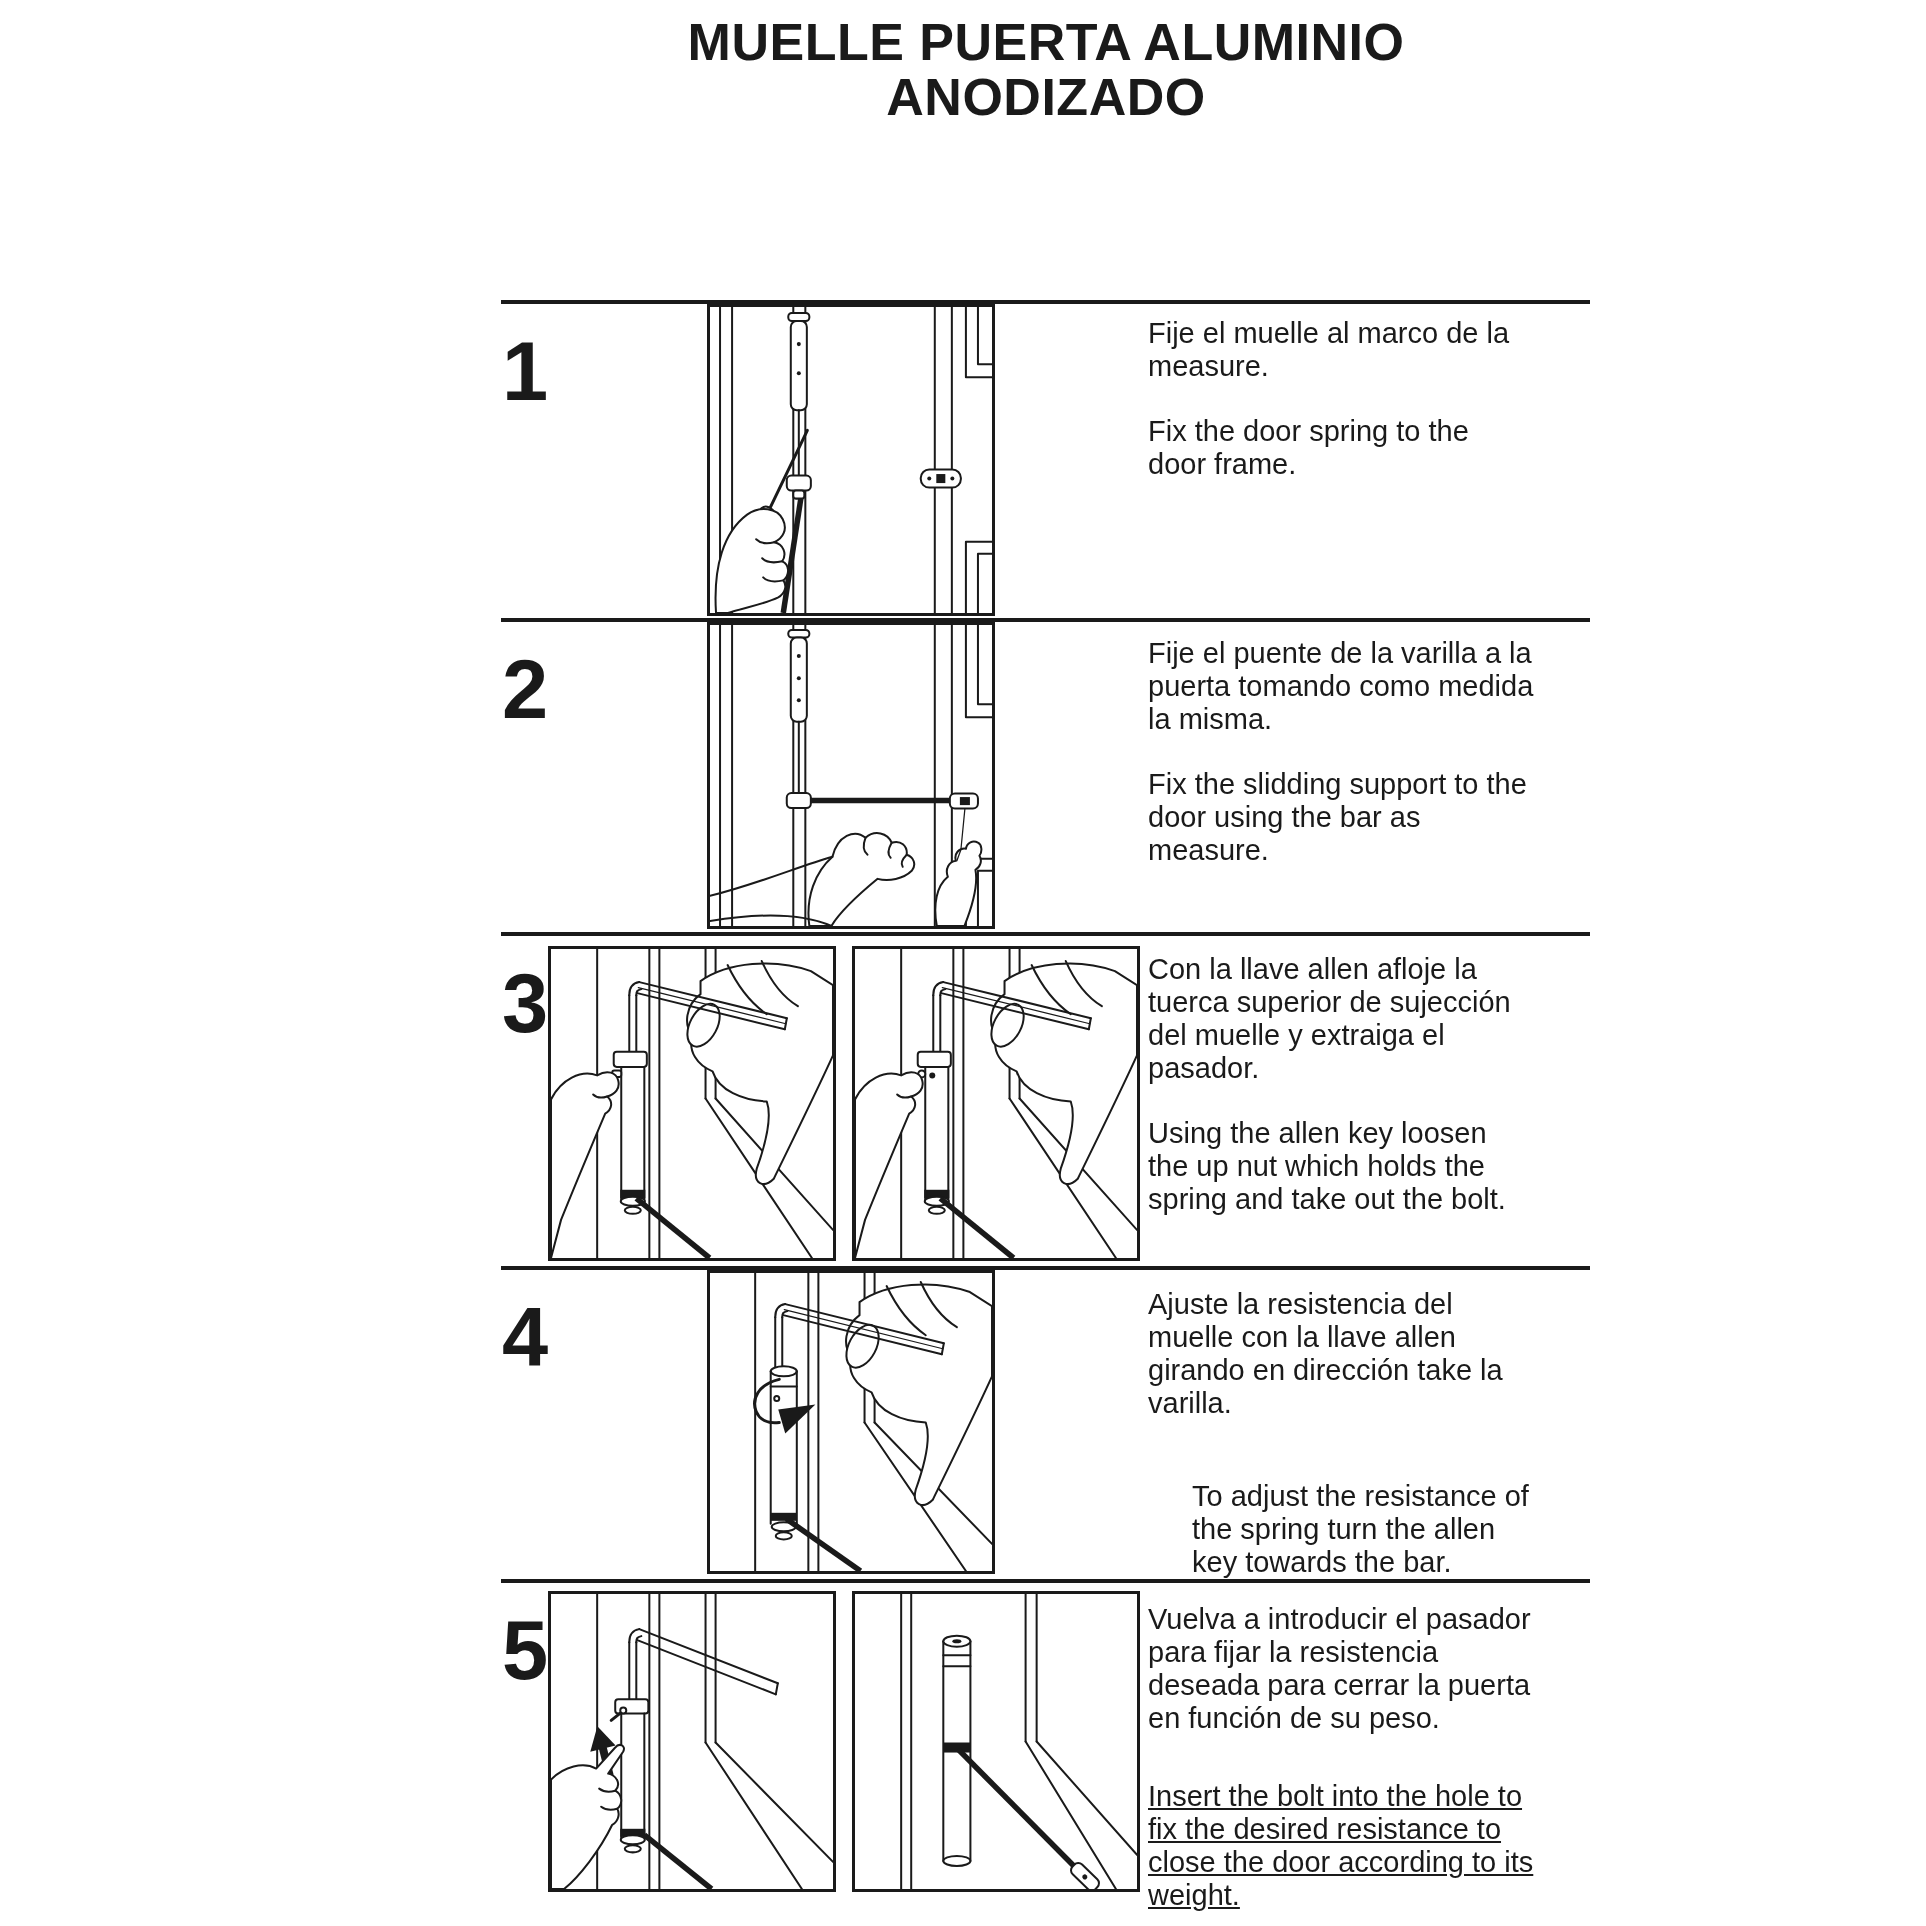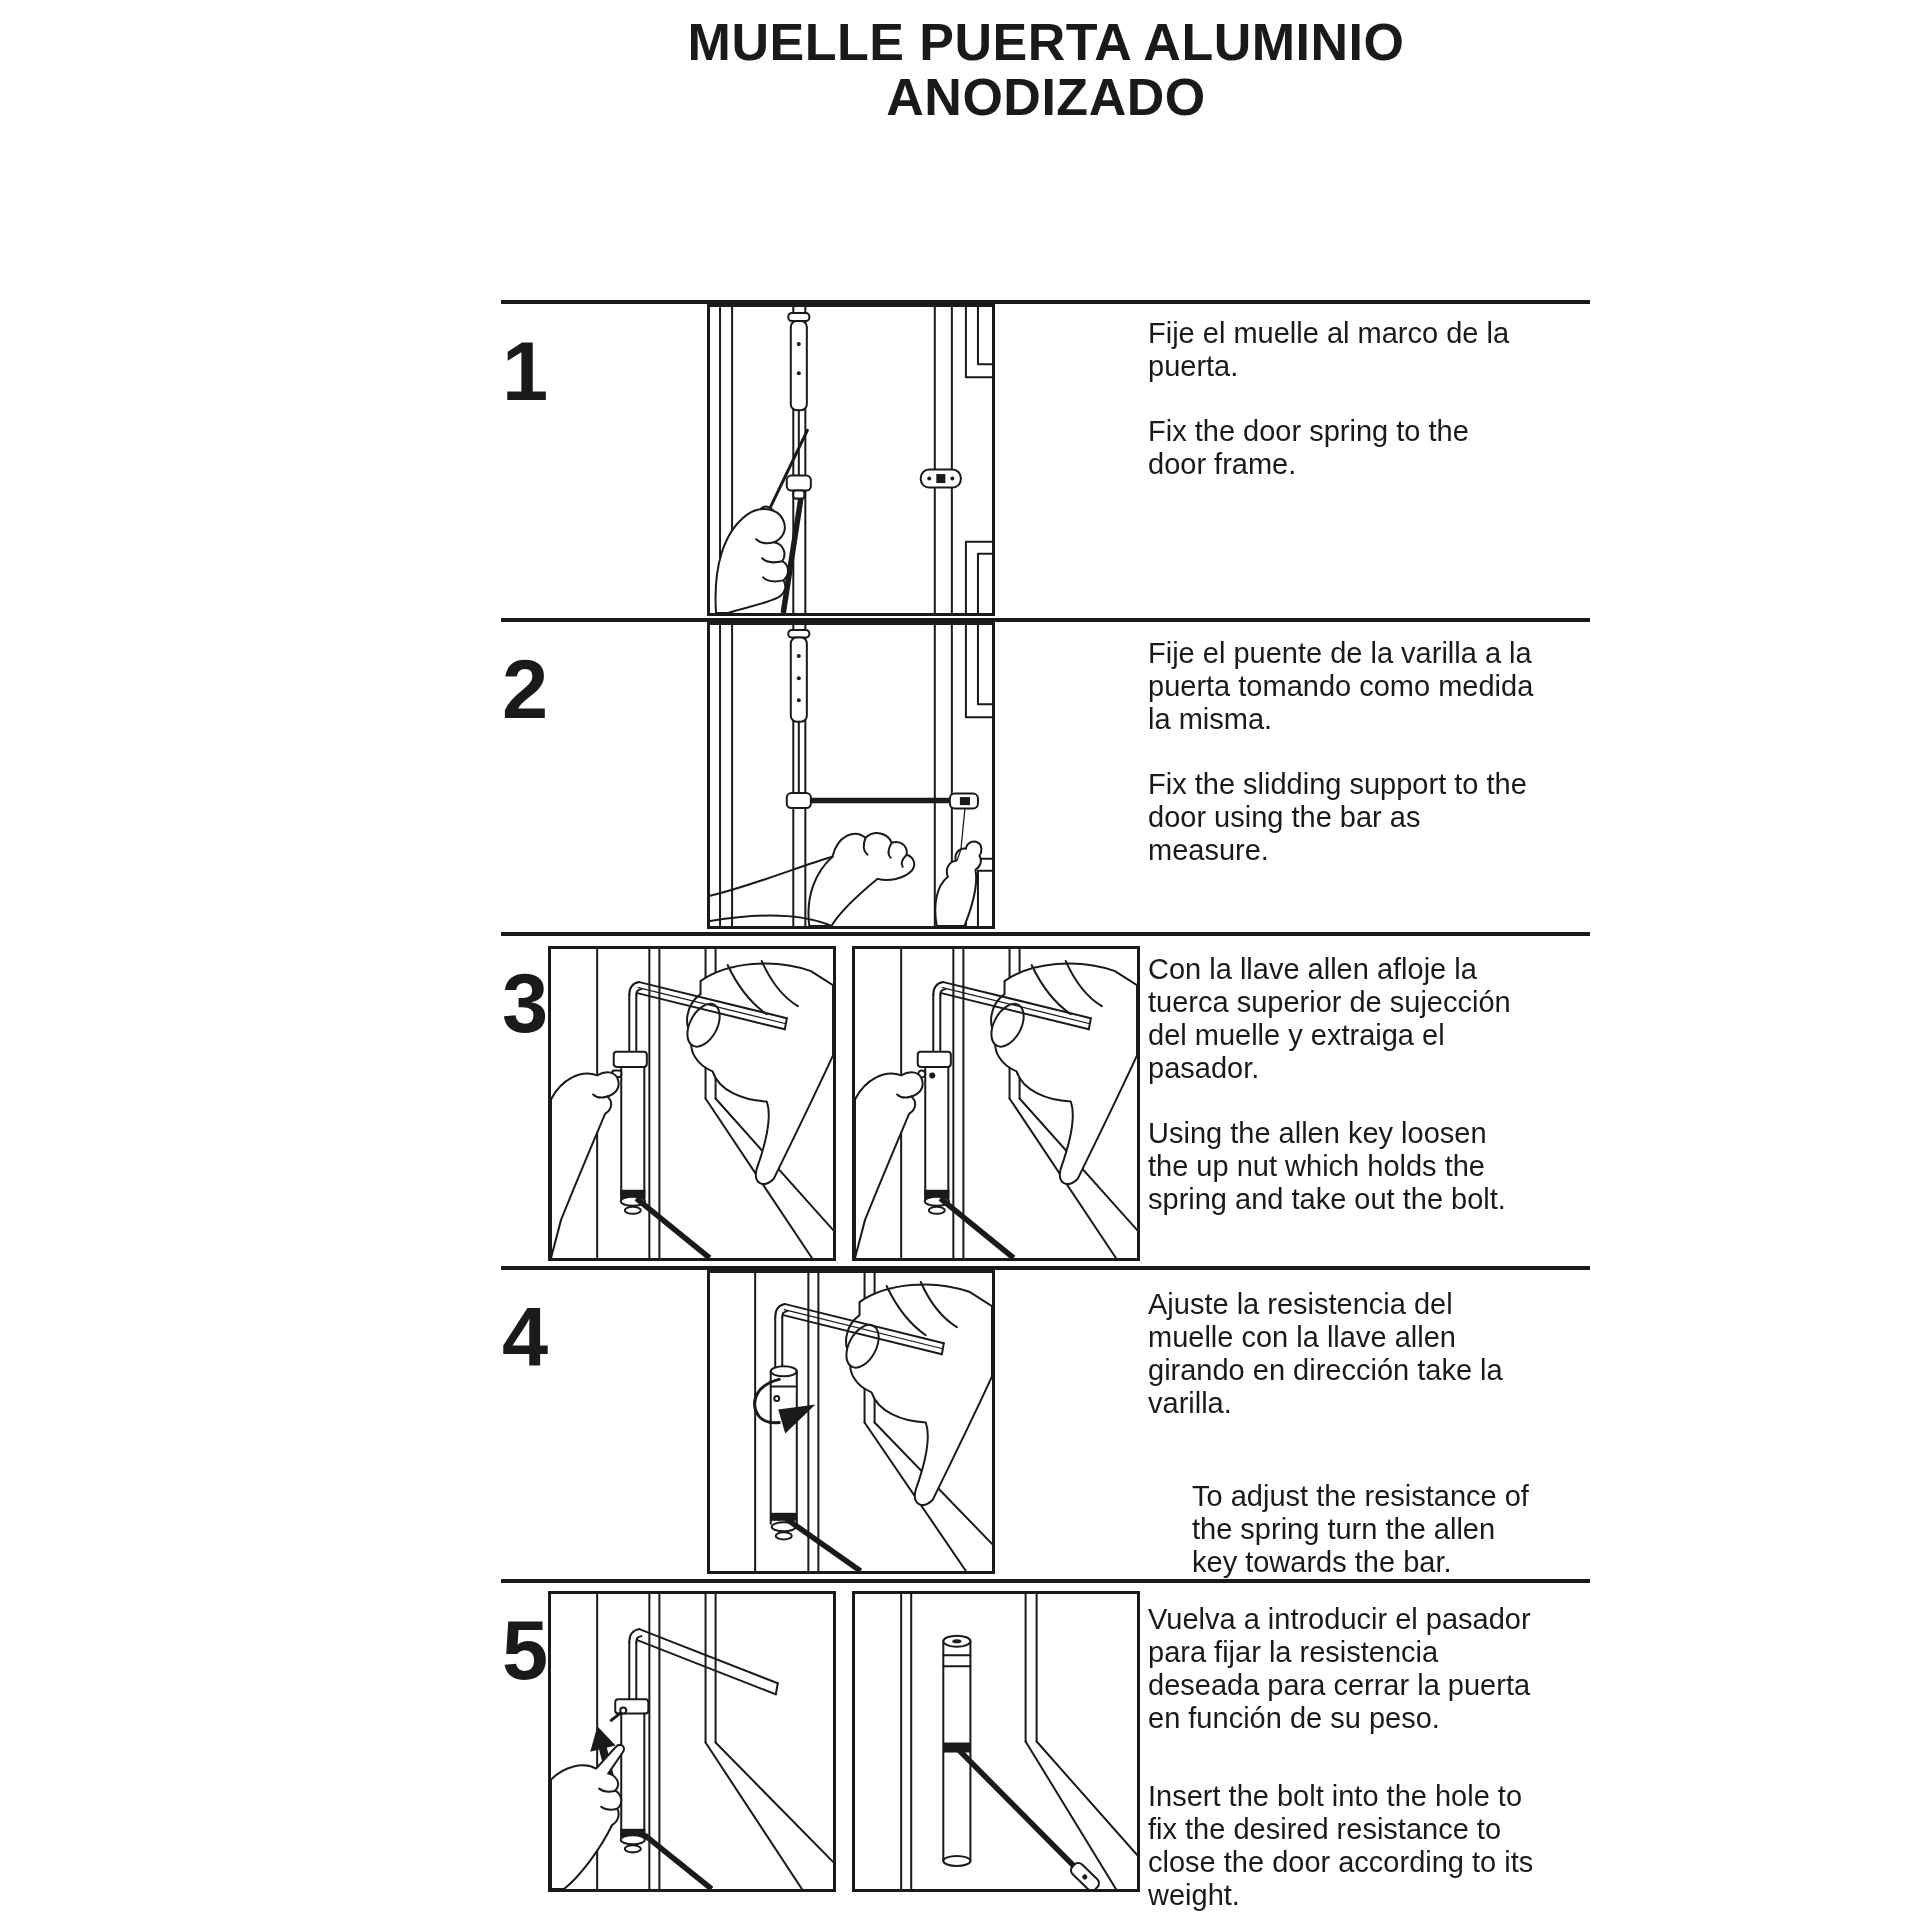--- a/index.html
+++ b/index.html
@@ -52,21 +52,21 @@
     font-size:29px;line-height:33px;letter-spacing:0;
   }
   .row1 .text{top:13px;}
   .row2 .text{top:15px;}
   .row3 .text{top:17px;}
   .row4 .text{top:18px;}
   .row5 .text{top:20px;}
   .text p{margin:0;}
   .text p.en{margin-top:32px;}
   .row4 .text p.en{margin-top:60px;margin-left:44px;}
-  .row5 .text p.en{margin-top:45px;}
+  .row5 .text p.en{margin-top:45px;text-decoration:underline;}
   
   svg line,svg polyline,svg path,svg rect,svg circle,svg ellipse,svg polygon{
     stroke:#1a1a1a;stroke-width:4;fill:none;
     stroke-linecap:round;stroke-linejoin:round;
   }
   svg .w{fill:#ffffff;}
   svg .k{fill:#1a1a1a;stroke:none;}
   svg .bar{stroke-width:11;stroke-linecap:butt;}
   svg .sw6{stroke-width:6;}
   svg .thin{stroke-width:2.5;}
@@ -119,21 +119,21 @@
         </g>
         <g>
           <rect class="w" x="420" y="324" width="80" height="36" rx="17"></rect>
           <circle class="k" cx="437" cy="342" r="4"></circle>
             <circle class="k" cx="483" cy="342" r="4"></circle>
           <rect class="k" x="451" y="333" width="18" height="18"></rect>
         </g>
       </svg>
     </div>
     <div class="text">
-      <p class="es">Fije el muelle al marco de la puerta.</p>
+      <p class="es">Fije el muelle al marco de la measure.</p>
       <p class="en">Fix the door spring to the door frame.</p>
     </div>
   </section>
 
   <section class="row row2">
     <div class="num">2</div>
     <div class="panel">
       <svg viewBox="0 0 562 600" preserveAspectRatio="none">
         <g>
           <line x1="20" y1="0" x2="20" y2="600"></line>

